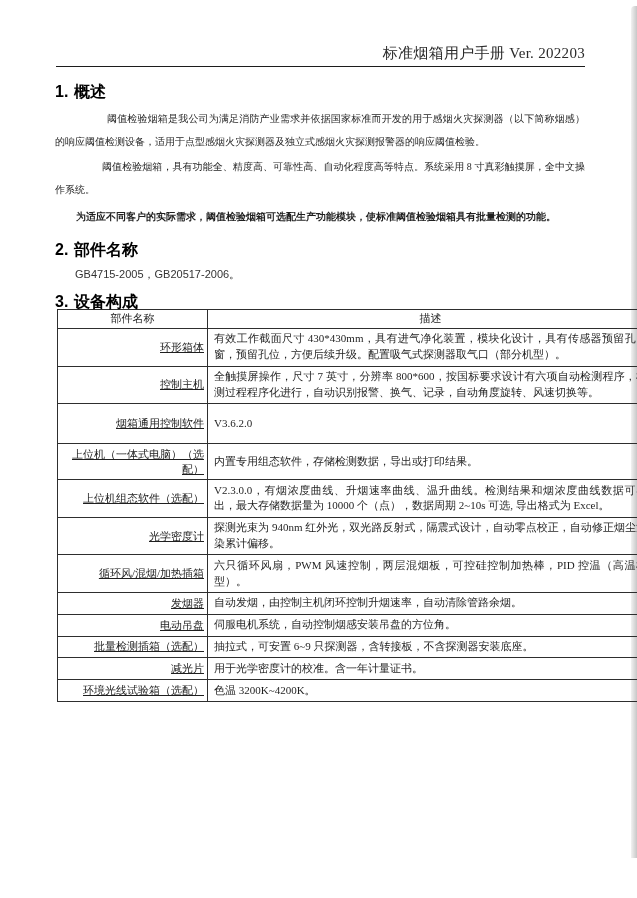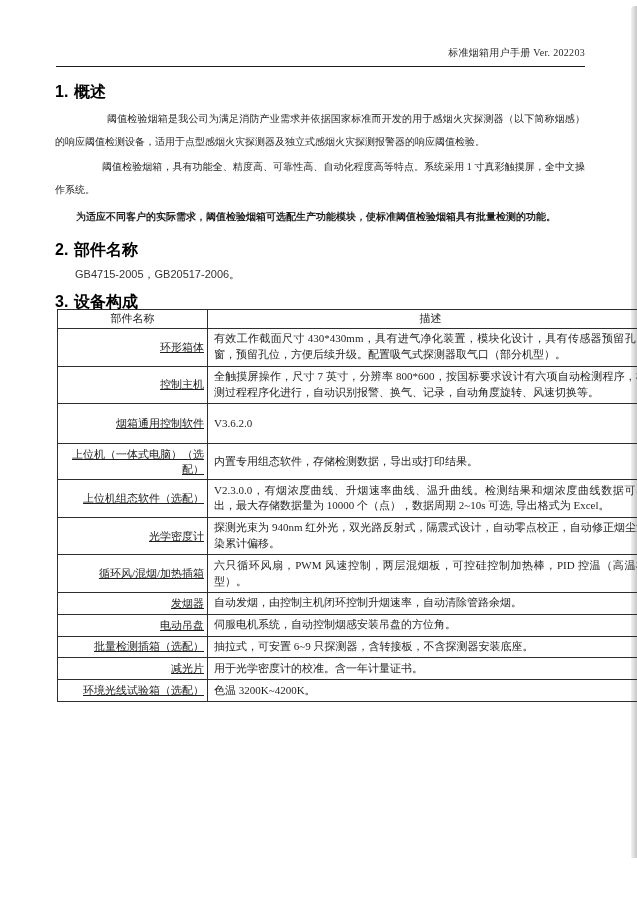--- a/index.html
+++ b/index.html
@@ -14,21 +14,21 @@
     position:absolute;right:0;top:6px;width:6px;height:852px;
     background:linear-gradient(to right,#f2f2f2,#c7c7c7);
     border-top-left-radius:4px;
   }
   .content{
     position:absolute;left:55px;top:0;width:530px;
   }
   .doc-header{
     margin-top:46px;
     text-align:right;
-    font-size:10px;line-height:14px;color:#2a2a2a;
+    font-size:15px;line-height:14px;color:#2a2a2a;
     letter-spacing:0.3px;
   }
   .header-rule{
     margin-top:6px;margin-left:1px;
     border:none;border-top:1.6px solid #1c1c1c;height:0;
   }
   .sec-heading{
     font-family:"Liberation Sans","DejaVu Sans",sans-serif;
     font-weight:bold;font-size:16px;line-height:15px;color:#000;
     margin-top:17px;
@@ -76,21 +76,21 @@
 
 <div class="content">
 
   <div class="doc-header">标准烟箱用户手册 Ver. 202203</div>
   <hr class="header-rule">
 
   <div class="sec-heading">
     <span class="sec-num">1.</span><span>概述</span>
   </div>
   <p class="para p1">阈值检验烟箱是我公司为满足消防产业需求并依据国家标准而开发的用于感烟火灾探测器（以下简称烟感）的响应阈值检测设备，适用于点型感烟火灾探测器及独立式感烟火灾探测报警器的响应阈值检验。</p>
-  <p class="para p2">阈值检验烟箱，具有功能全、精度高、可靠性高、自动化程度高等特点。系统采用 1 寸真彩触摸屏，全中文操作系统。</p>
+  <p class="para p2">阈值检验烟箱，具有功能全、精度高、可靠性高、自动化程度高等特点。系统采用 8 寸真彩触摸屏，全中文操作系统。</p>
   <p class="para p3">为适应不同客户的实际需求，阈值检验烟箱可选配生产功能模块，使标准阈值检验烟箱具有批量检测的功能。</p>
 
   <div class="sec-heading h2">
     <span class="sec-num">2.</span><span>部件名称</span>
   </div>
   <div class="standards">GB4715-2005，GB20517-2006。</div>
 
   <div class="sec-heading h3">
     <span class="sec-num">3.</span><span>设备构成</span>
   </div>

